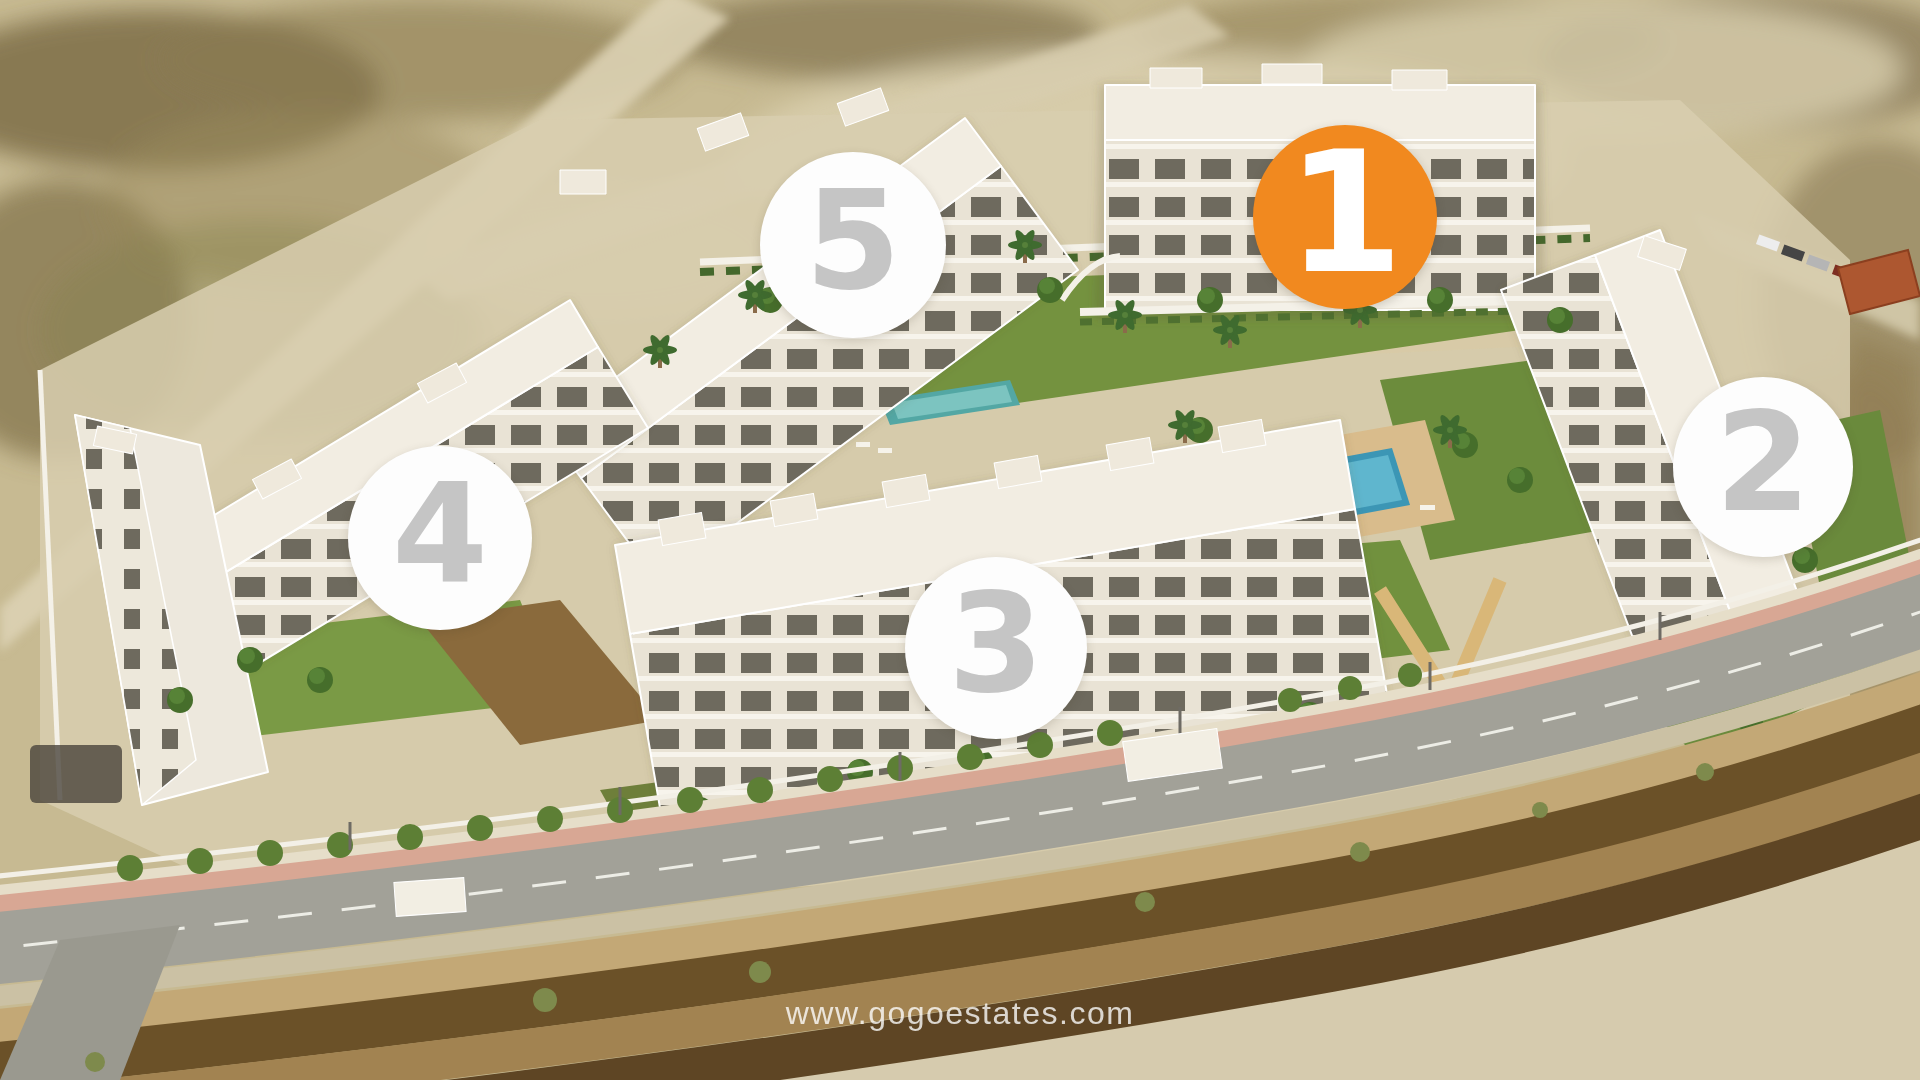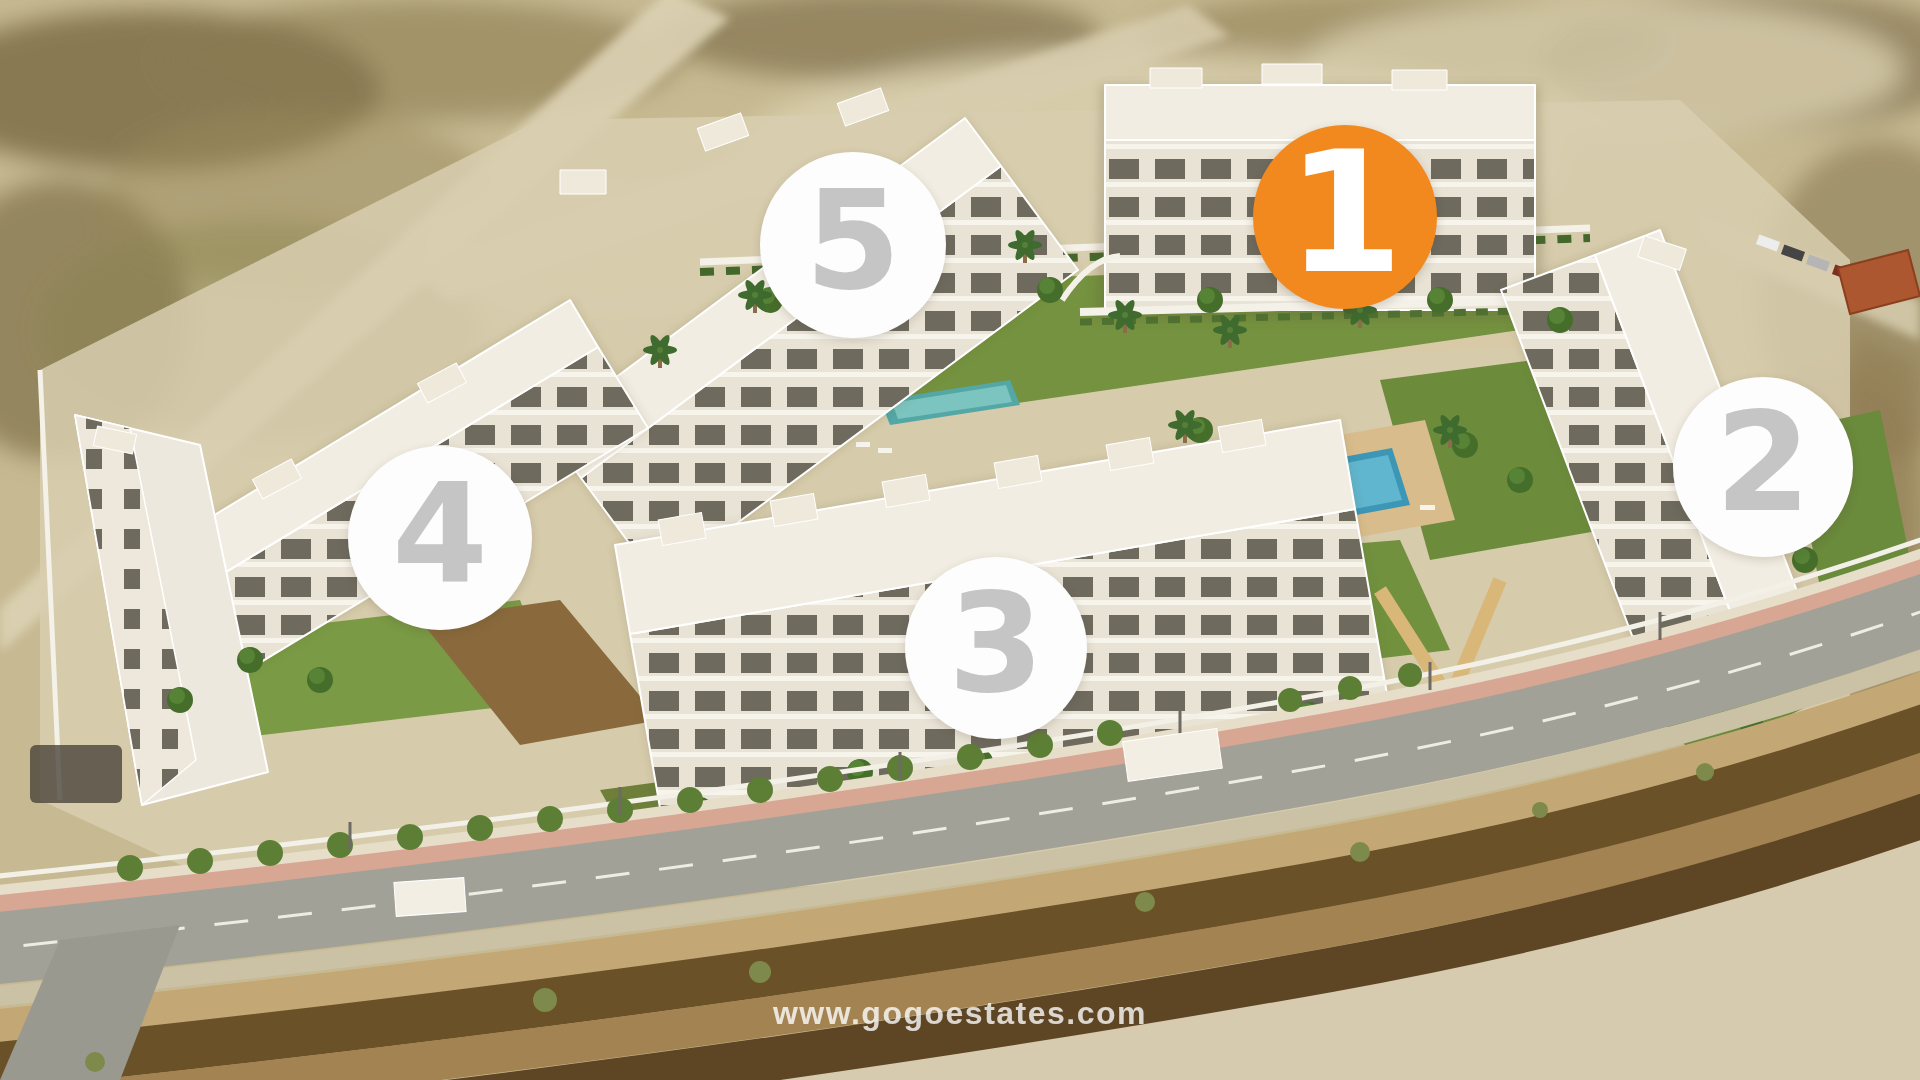--- a/index.html
+++ b/index.html
@@ -15,21 +15,21 @@
     display:flex;align-items:center;justify-content:center;
     font-family:"DejaVu Sans", sans-serif;font-weight:700;
     user-select:none;line-height:1;
   }
   .marker--white{background:#FDFDFD;color:#C5C5C5;box-shadow:0 3px 10px rgba(70,60,40,.18);}
   .marker--orange{background:#F1891F;color:#FFFFFF;box-shadow:0 3px 10px rgba(70,60,40,.22);}
   .marker .num{transform:translateY(-4px);}
   
   .watermark{
     position:absolute;left:50%;top:995px;transform:translateX(-50%);
-    font-size:32px;letter-spacing:1.5px;font-weight:700;
+    font-size:32px;letter-spacing:1.5px;font-weight:400;
     color:rgba(255,255,255,0.78);white-space:nowrap;
   }
 </style>
 </head>
 <body>
 
 <div id="stage">
 
   <svg id="scene" viewBox="0 0 1920 1080" aria-hidden="true">
     <defs>

